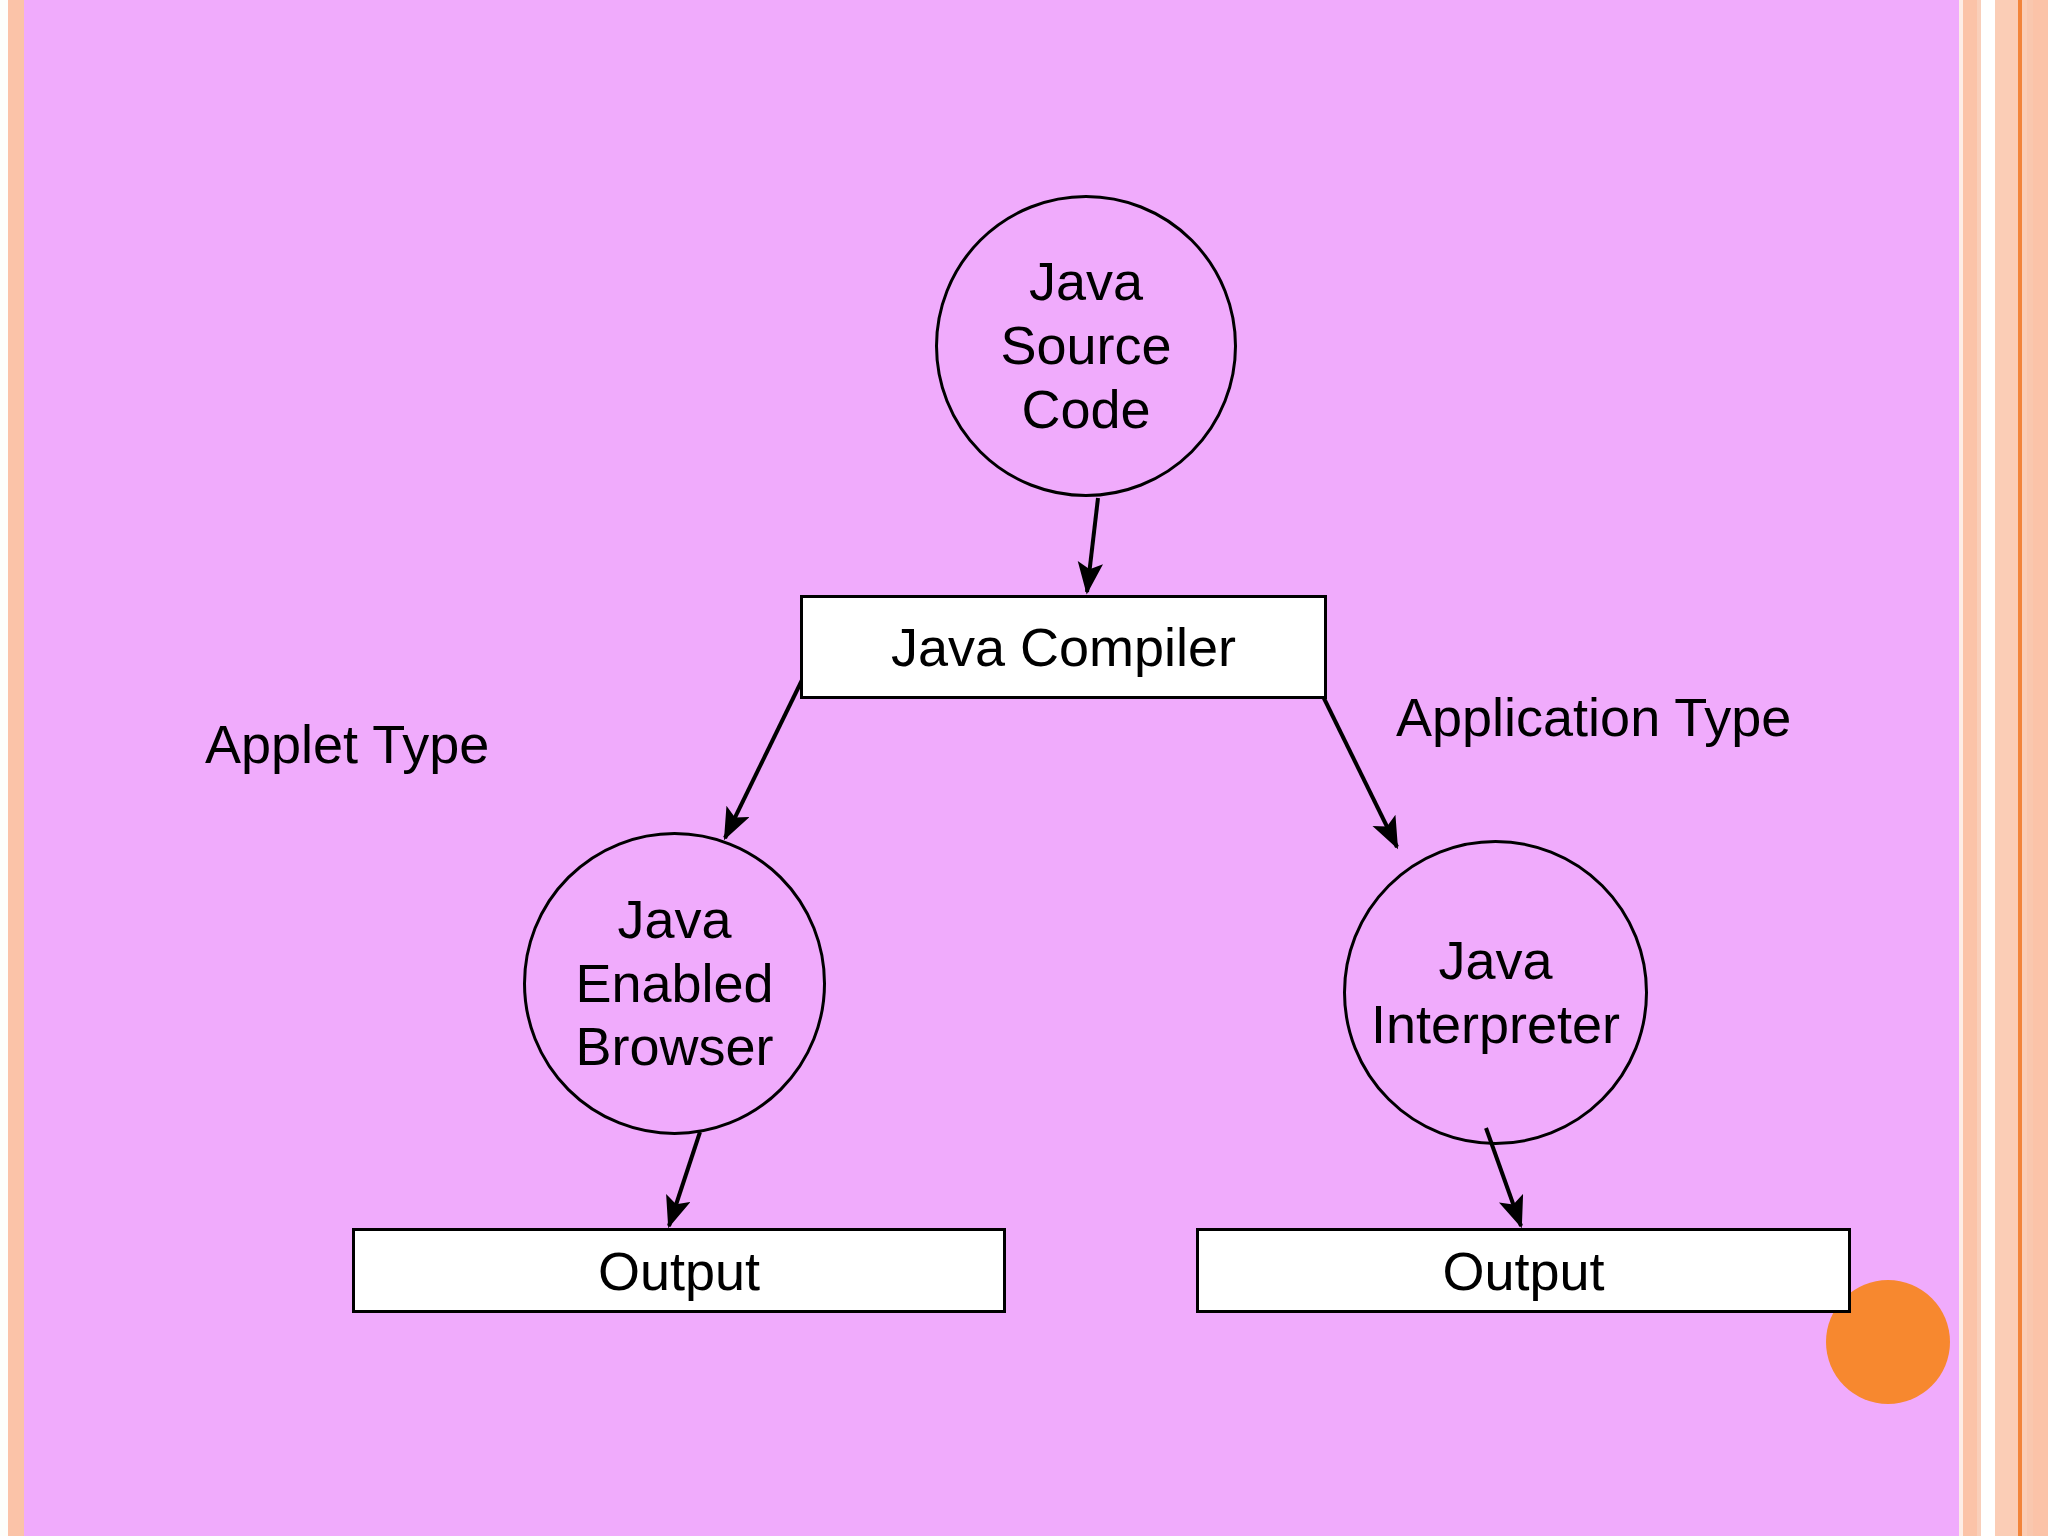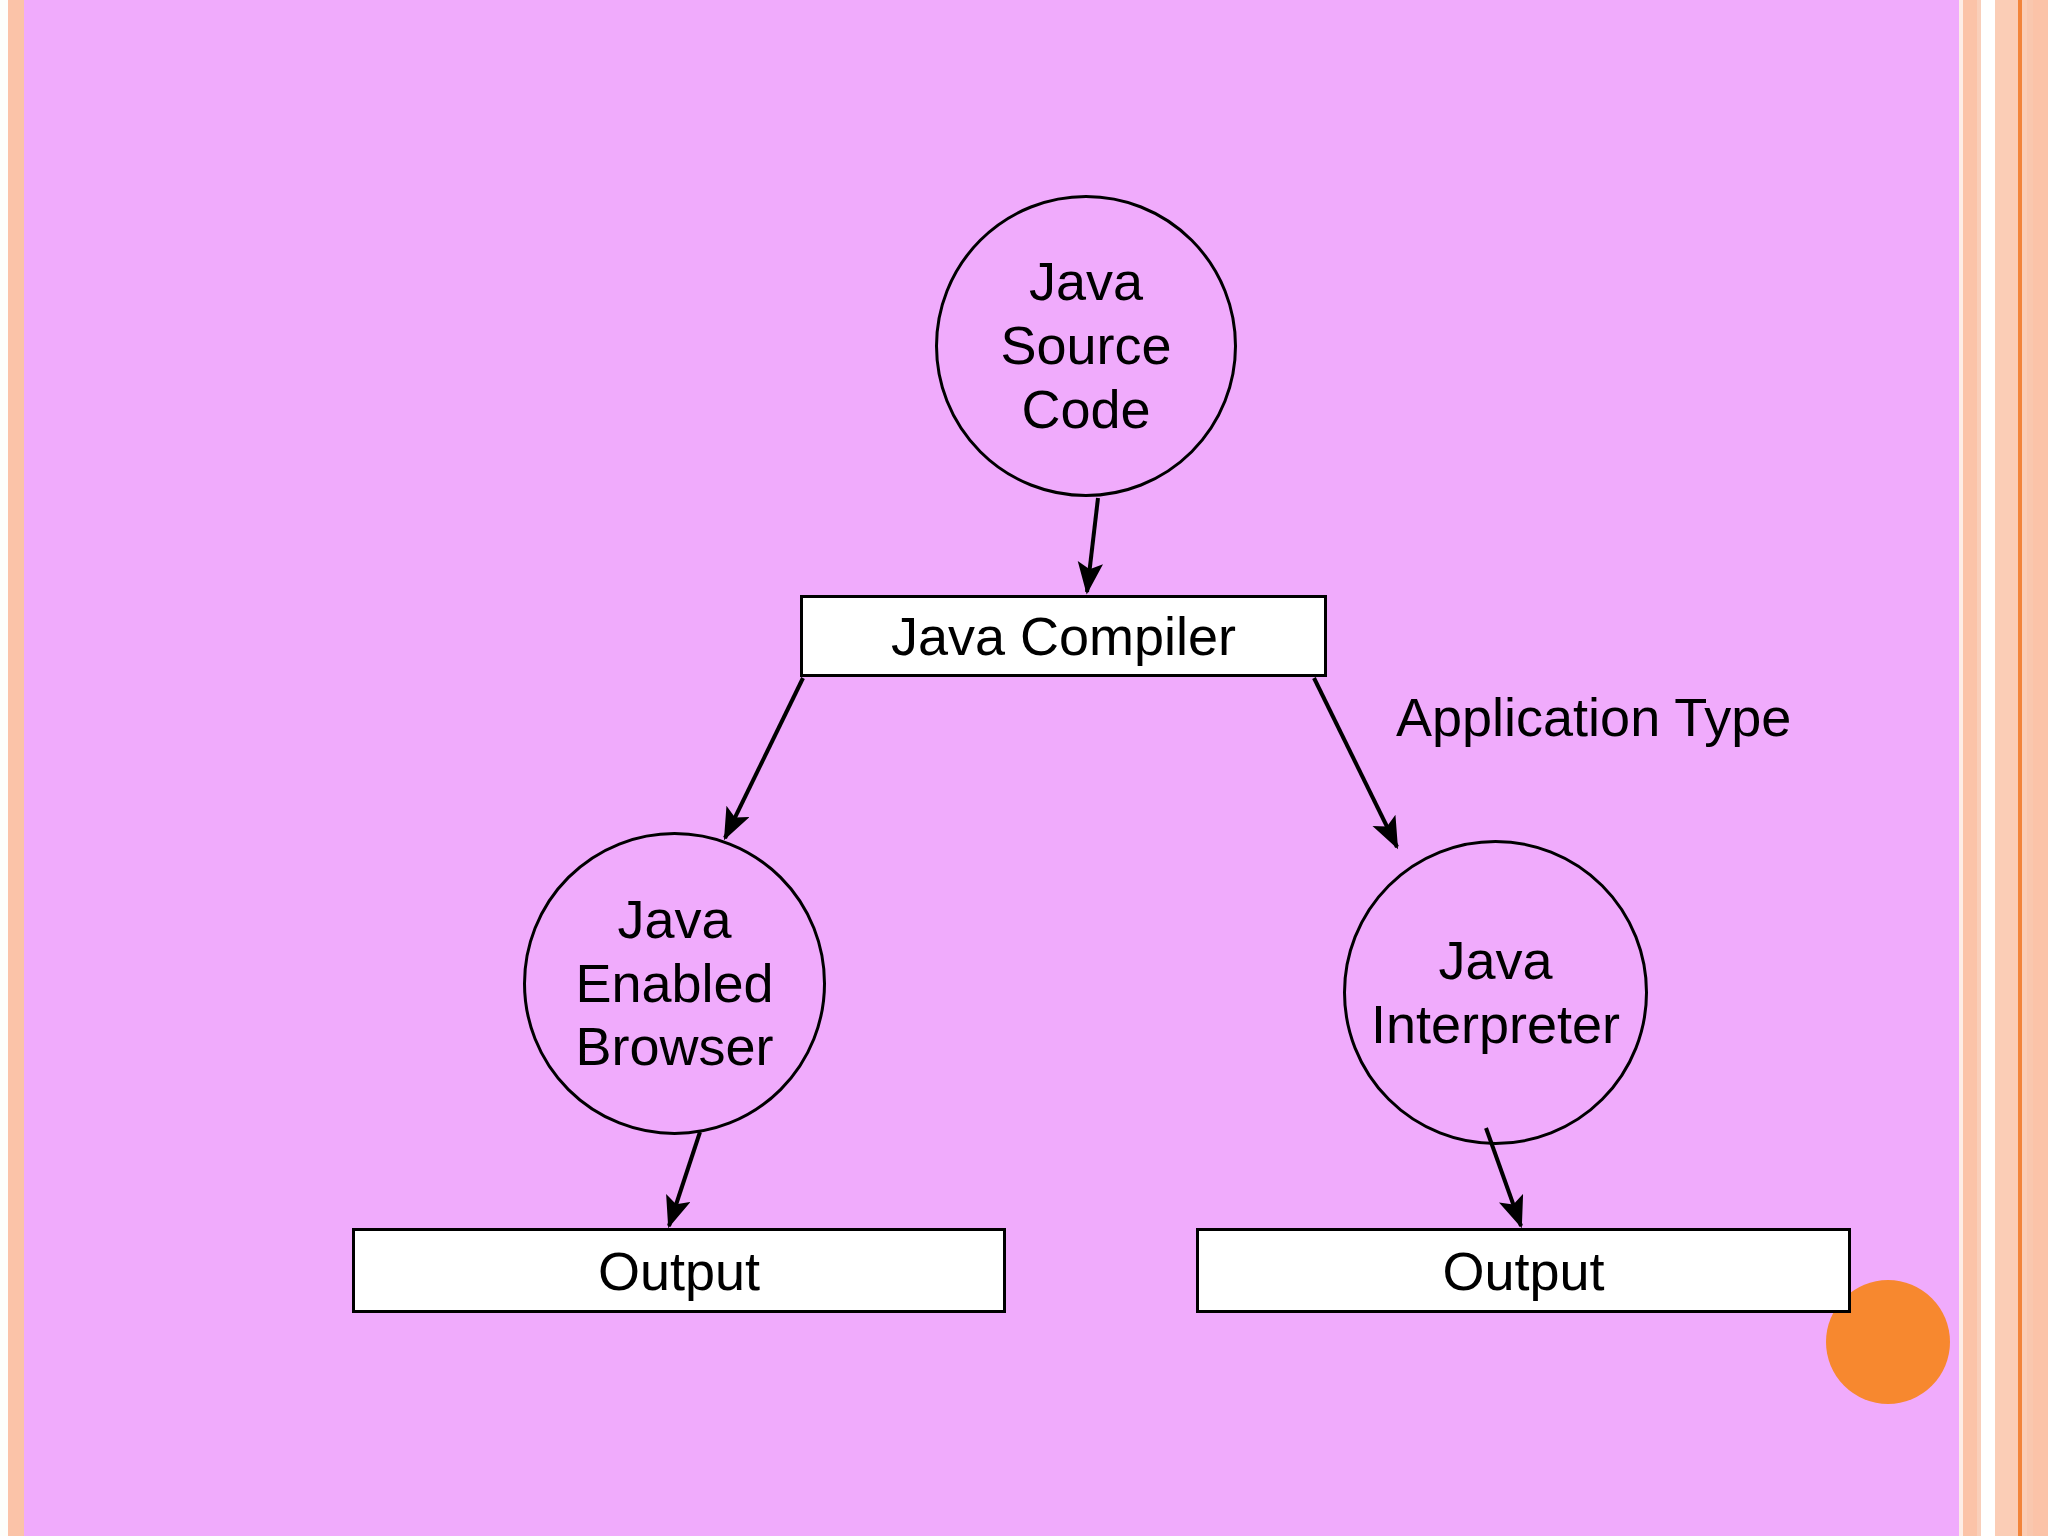--- a/index.html
+++ b/index.html
@@ -124,21 +124,21 @@
 
     <path d="M1486,1128 L1521,1226" stroke="#000000" stroke-width="4" fill="none" marker-end="url(#arrowhead)"></path>
   </svg>
 
   <div class="node-circle" id="node-java-source-code" style="left: 935px; top: 195px; width: 302px; height: 302px; font-size: 54px;">
     <span class="label">Java
 Source
 Code</span>
   </div>
 
-  <div class="node-box" id="node-java-compiler" style="left: 800px; top: 595px; width: 527px; height: 82px; font-size: 54px;">
+  <div class="node-box" id="node-java-compiler" style="left: 800px; top: 595px; width: 527px; height: 104px; font-size: 54px;">
     <span class="label">Java Compiler</span>
   </div>
 
   <div class="node-circle" id="node-java-enabled-browser" style="left: 523px; top: 832px; width: 303px; height: 303px; font-size: 54px;">
     <span class="label">Java
 Enabled
 Browser</span>
   </div>
 
   <div class="node-circle" id="node-java-interpreter" style="left: 1343px; top: 840px; width: 305px; height: 305px; font-size: 54px;">
@@ -147,16 +147,17 @@
   </div>
 
   <div class="node-box" id="node-output-applet" style="left: 352px; top: 1228px; width: 654px; height: 85px; font-size: 54px;">
     <span class="label">Output</span>
   </div>
 
   <div class="node-box" id="node-output-application" style="left: 1196px; top: 1228px; width: 655px; height: 85px; font-size: 54px;">
     <span class="label">Output</span>
   </div>
 
+  <div class="free-label" id="label-applet-type" style="left: 205px; top: 713px; font-size: 54px;">Applet Type</div>
 
   <div class="free-label" id="label-application-type" style="left: 1396px; top: 686px; font-size: 54px;">Application Type</div>
 
 </div>
 
 </body></html>

